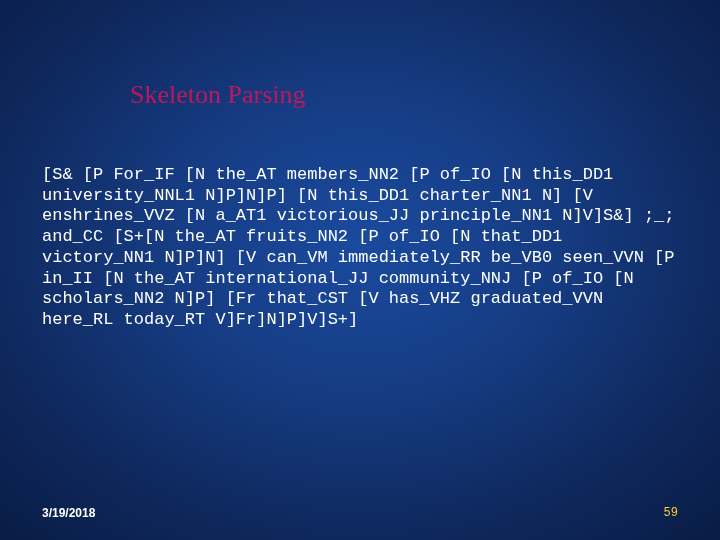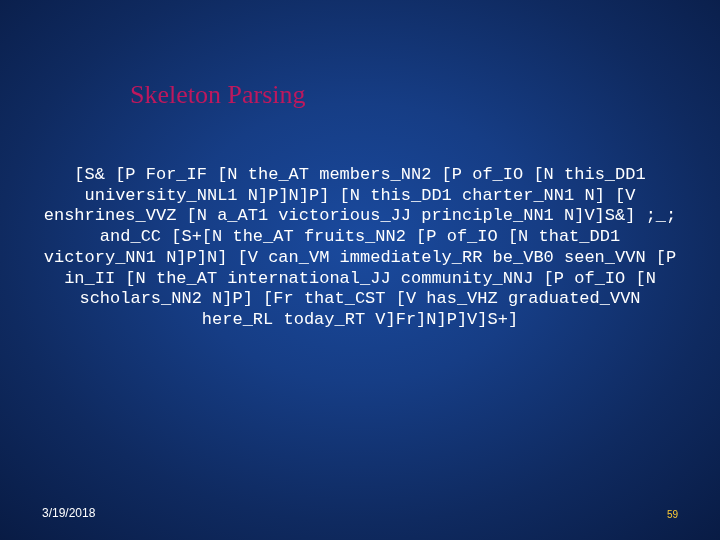--- a/index.html
+++ b/index.html
@@ -32,37 +32,37 @@
   .content {
     position: absolute;
     top: 165px;
     left: 42px;
     right: 42px;
     font-family: "Courier New", Courier, monospace;
     font-size: 17px;
     line-height: 1.22;
     color: #fff;
     white-space: pre-wrap;
-    text-align: center;
   }
   .footer-date {
     position: absolute;
     bottom: 20px;
     left: 42px;
     font-size: 12px;
     color: #fff;
     font-family: Arial, sans-serif;
+    font-weight: bold;
   }
   .footer-page {
     position: absolute;
     bottom: 20px;
     right: 42px;
-    font-size: 10px;
+    font-size: 12px;
     color: #ffcc33;
-    font-family: Liberation Sans, sans-serif;
+    font-family: Liberation Mono, monospace;
   }
 </style>
 </head>
 <body>
 
 <div class="title">Skeleton Parsing</div>
 
 <div class="content">[S&amp; [P For_IF [N the_AT members_NN2 [P of_IO [N this_DD1 university_NNL1 N]P]N]P] [N this_DD1 charter_NN1 N] [V enshrines_VVZ [N a_AT1 victorious_JJ principle_NN1 N]V]S&amp;] ;_; and_CC [S+[N the_AT fruits_NN2 [P of_IO [N that_DD1 victory_NN1 N]P]N] [V can_VM immediately_RR be_VB0 seen_VVN [P in_II [N the_AT international_JJ community_NNJ [P of_IO [N scholars_NN2 N]P] [Fr that_CST [V has_VHZ graduated_VVN here_RL today_RT V]Fr]N]P]V]S+]</div>
 
 <div class="footer-date">3/19/2018</div>

